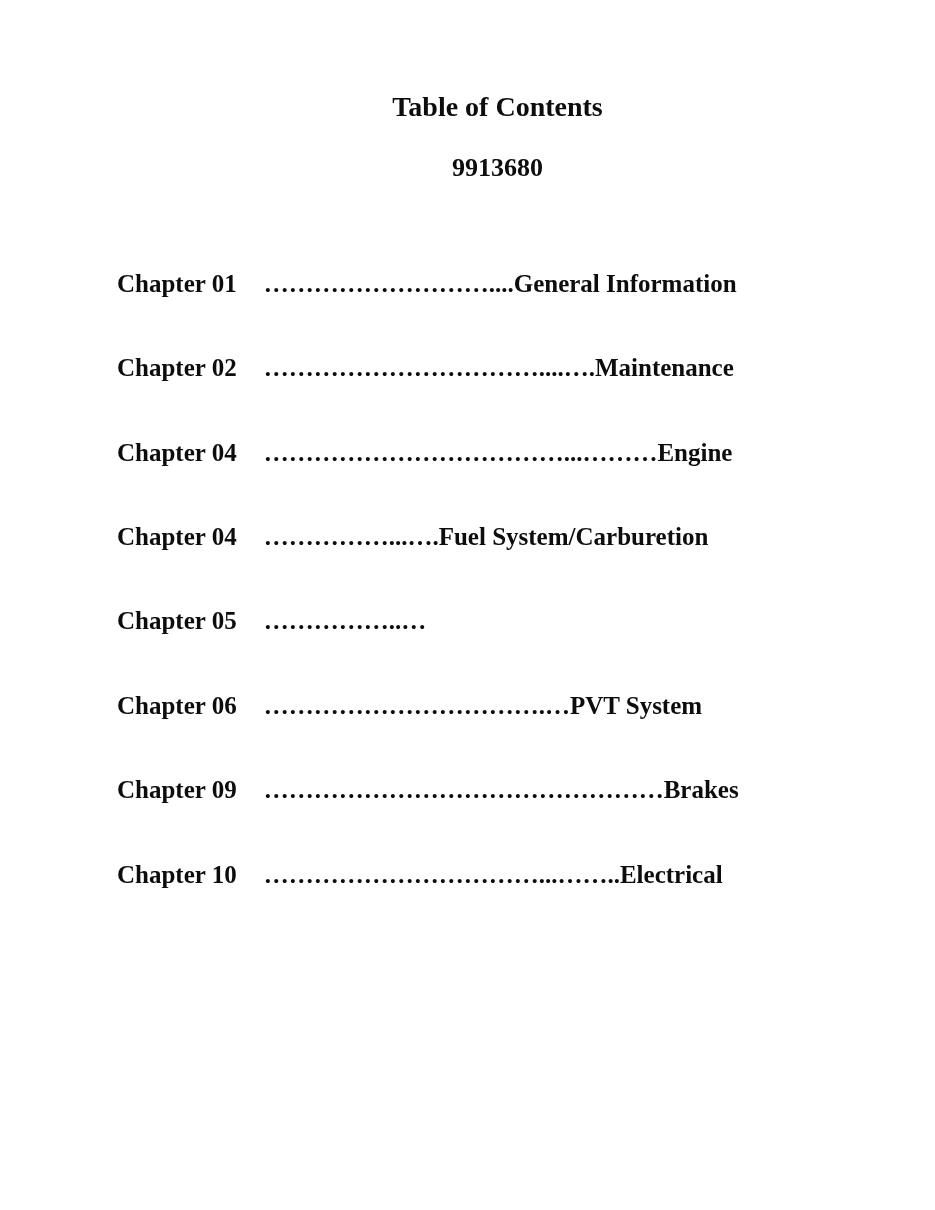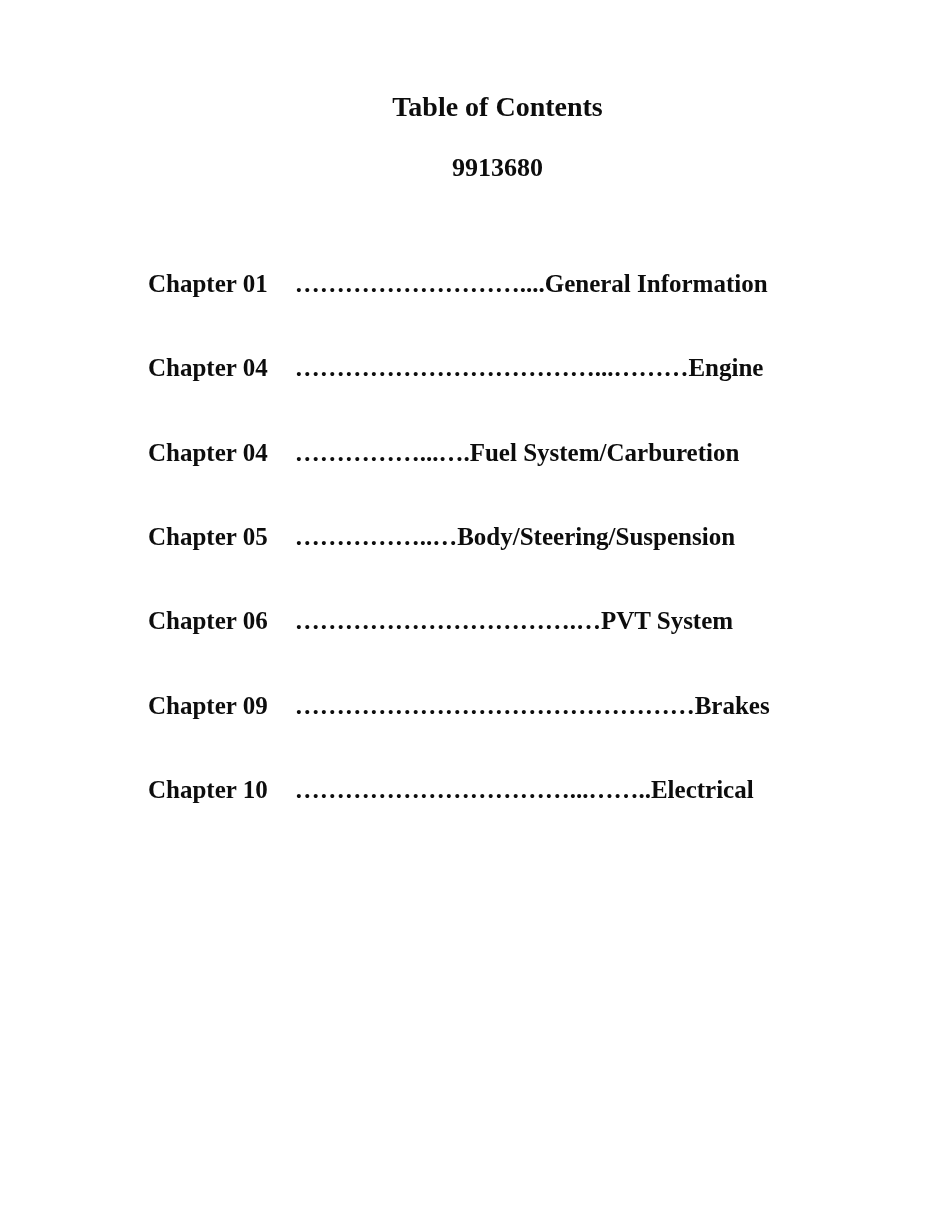--- a/index.html
+++ b/index.html
@@ -24,21 +24,21 @@
     font-size: 28px;
     line-height: 1.2;
   }
   .doc-number {
     margin-top: 28px;
     text-align: center;
     font-size: 26px;
     line-height: 1.2;
   }
   .toc {
-    margin: 86px 0 0 118px;
+    margin: 86px 0 0 87px;
     width: 600px;
   }
   .toc-entry {
     height: 84.4px;
     display: flex;
     align-items: baseline;
     font-size: 25px;
     line-height: 1.2;
     white-space: nowrap;
   }
@@ -64,37 +64,41 @@
   <div class="doc-number">9913680</div>
 
   <div class="toc">
 
     <div class="toc-entry">
       <span class="chapter-label">Chapter 01</span>
       <span class="dot-leader">………………………....</span>
       <span class="chapter-title">General Information</span>
     </div>
 
+    <div class="toc-entry">
+      <span class="chapter-label">Chapter 02</span>
+      <span class="dot-leader">……………………………....….</span>
+      <span class="chapter-title">Maintenance</span>
+    </div>
 
     <div class="toc-entry">
       <span class="chapter-label">Chapter 04</span>
       <span class="dot-leader">………………………………...………</span>
       <span class="chapter-title">Engine</span>
     </div>
 
     <div class="toc-entry">
       <span class="chapter-label">Chapter 04</span>
       <span class="dot-leader">……………...….</span>
       <span class="chapter-title">Fuel System/Carburetion</span>
     </div>
 
     <div class="toc-entry">
       <span class="chapter-label">Chapter 05</span>
       <span class="dot-leader">……………..…</span>
-      <span class="chapter-title">Body/Steering/Suspension</span>
     </div>
 
     <div class="toc-entry">
       <span class="chapter-label">Chapter 06</span>
       <span class="dot-leader">…………………………….…</span>
       <span class="chapter-title">PVT System</span>
     </div>
 
 
 

